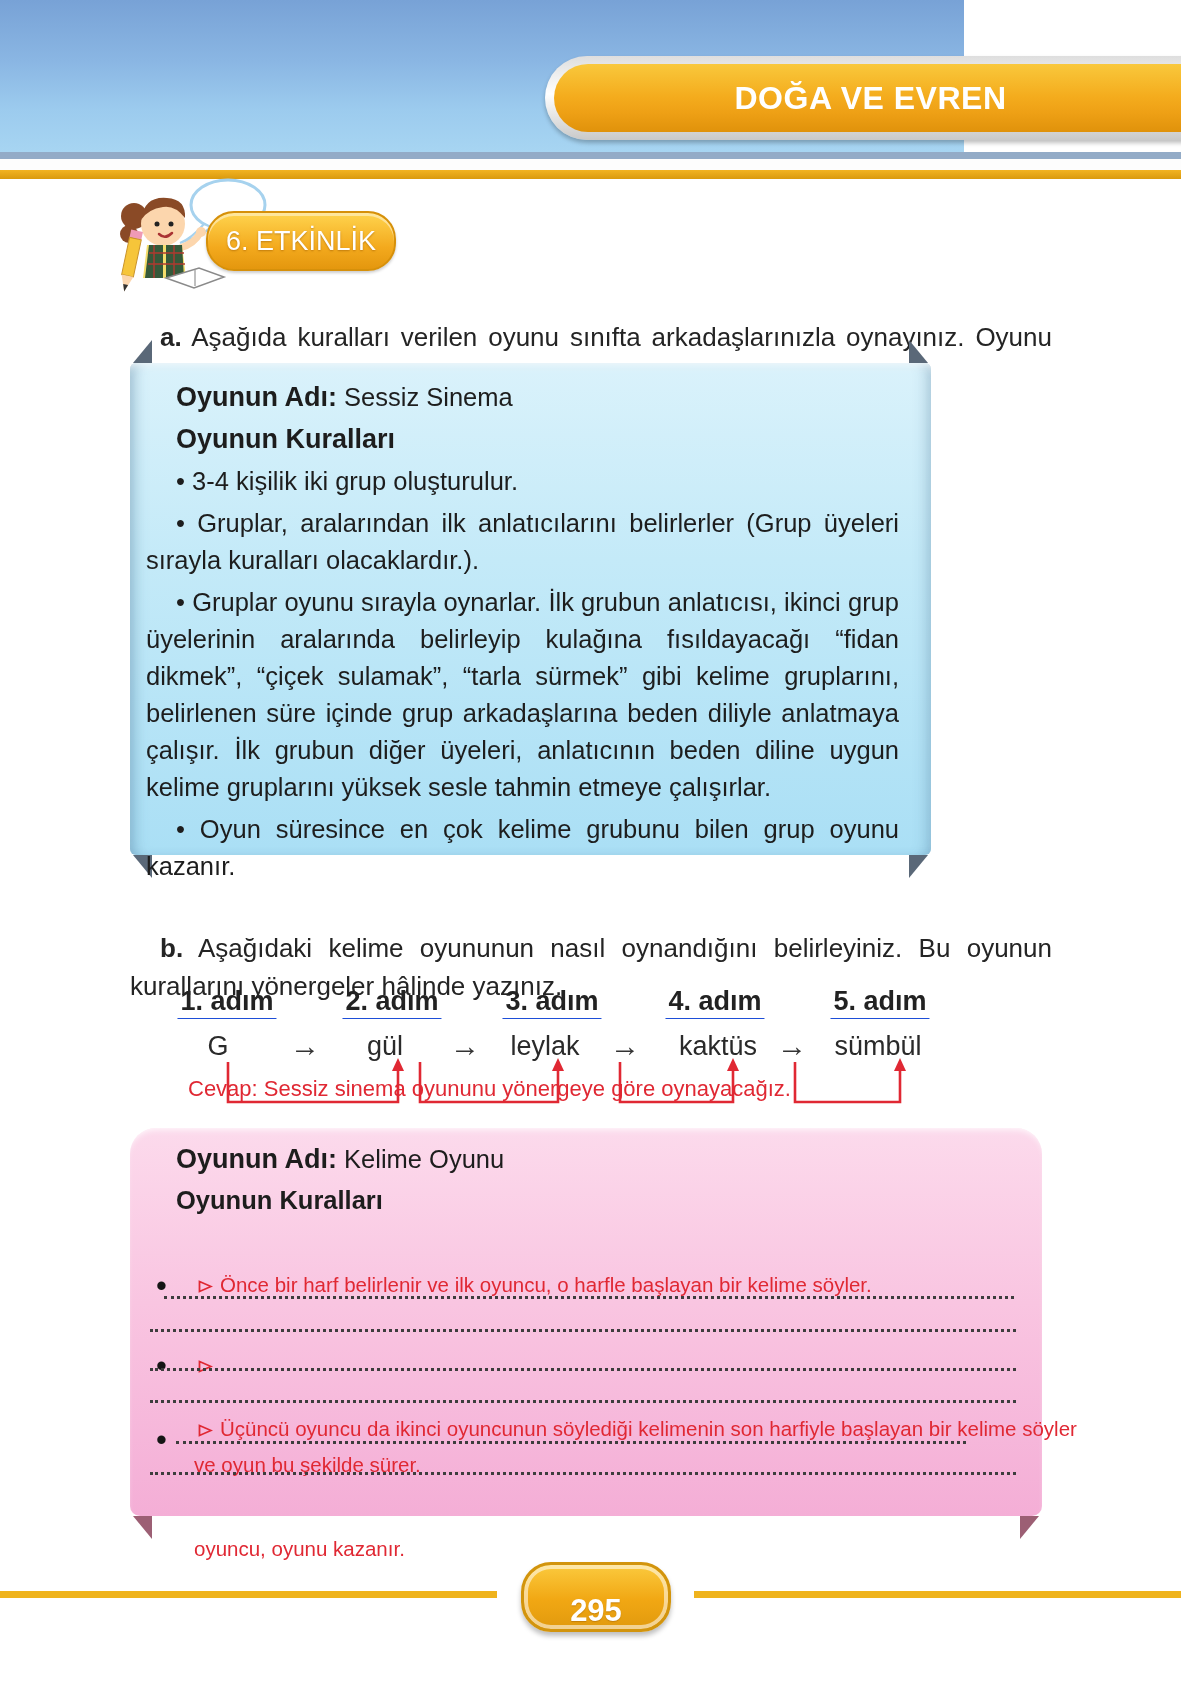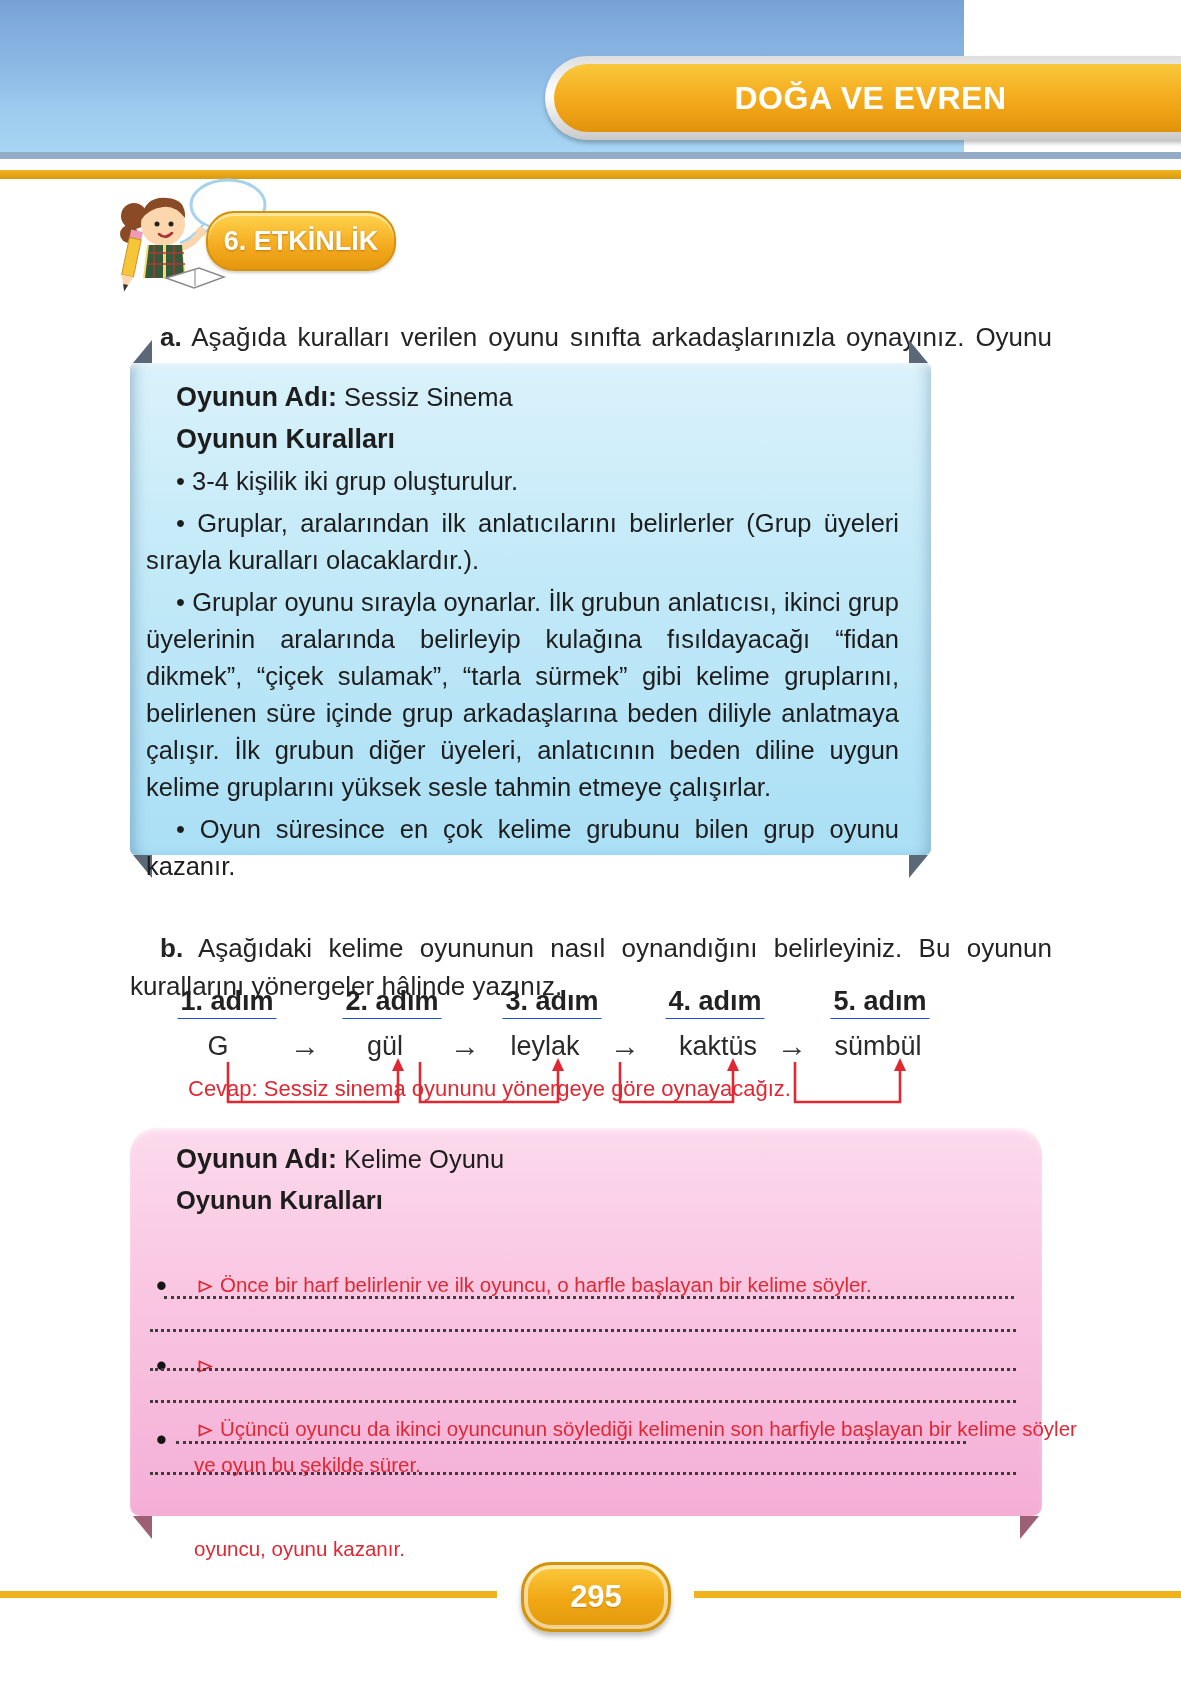--- a/index.html
+++ b/index.html
@@ -21,21 +21,21 @@
   .unit-pill{position:absolute;left:9px;top:8px;width:633px;height:68px;border-radius:35px 0 0 35px;
     background:linear-gradient(180deg,#f9c83c 0%,#f4ac1d 48%,#eea015 72%,#e0920b 100%);
     display:flex;align-items:center;justify-content:center;}
   .unit-pill span{font-size:32px;font-weight:bold;color:#fff;letter-spacing:.5px;}
 
   
   .badge-pill{position:absolute;left:206px;top:211px;width:186px;height:56px;border-radius:28px;
     background:linear-gradient(180deg,#ffd44e 0%,#f3a91d 62%,#e4970e 100%);
     border:2px solid #d6900a;box-shadow:inset 0 3px 0 rgba(255,255,255,.45),0 2px 3px rgba(0,0,0,.2);
     display:flex;align-items:center;justify-content:center;}
-  .badge-pill span{font-size:27px;font-weight:bold;color:#fff;text-shadow:0 1px 2px rgba(150,85,0,.55);}
+  .badge-pill span{font-size:27px;font-weight:normal;color:#fff;text-shadow:0 1px 2px rgba(150,85,0,.55);}
   .girl{position:absolute;left:104px;top:178px;width:184px;height:118px;}
 
   
   .para{position:absolute;left:130px;width:922px;font-size:26px;line-height:38px;
     text-align:justify;color:#242424;text-indent:30px;}
   .para .plabel{font-weight:bold;}
   .para-a{top:292px;}
   .para-b{top:903px;}
 
   
@@ -76,21 +76,21 @@
   .ah{display:inline-block;width:15px;height:13px;margin-right:7px;vertical-align:-1px;}
 
   
   .foot-line{position:absolute;top:1591px;height:7px;background:#efb31d;}
   .fl-l{left:0;width:497px;}
   .fl-r{left:694px;width:487px;}
   .page-pill{position:absolute;left:521px;top:1562px;width:144px;height:64px;border-radius:30px;
     background:linear-gradient(180deg,#fbca3e 0%,#f1a713 55%,#e19a0e 100%);
     border:3px solid #d2940d;
     box-shadow:inset 0 0 0 4px rgba(255,255,255,.55),0 4px 5px rgba(0,0,0,.25);
-    display:flex;align-items:center;justify-content:center;}
+    display:flex;align-items:flex-end;justify-content:center;}
   .page-pill span{font-size:31px;font-weight:bold;color:#fff;text-shadow:0 1px 1px rgba(160,95,0,.5);}
 </style>
 </head>
 <body>
 
 <div class="hdr">
   <div class="unit-pill-outer">
     <div class="unit-pill">
       <span>DOĞA VE EVREN</span>
     </div>

